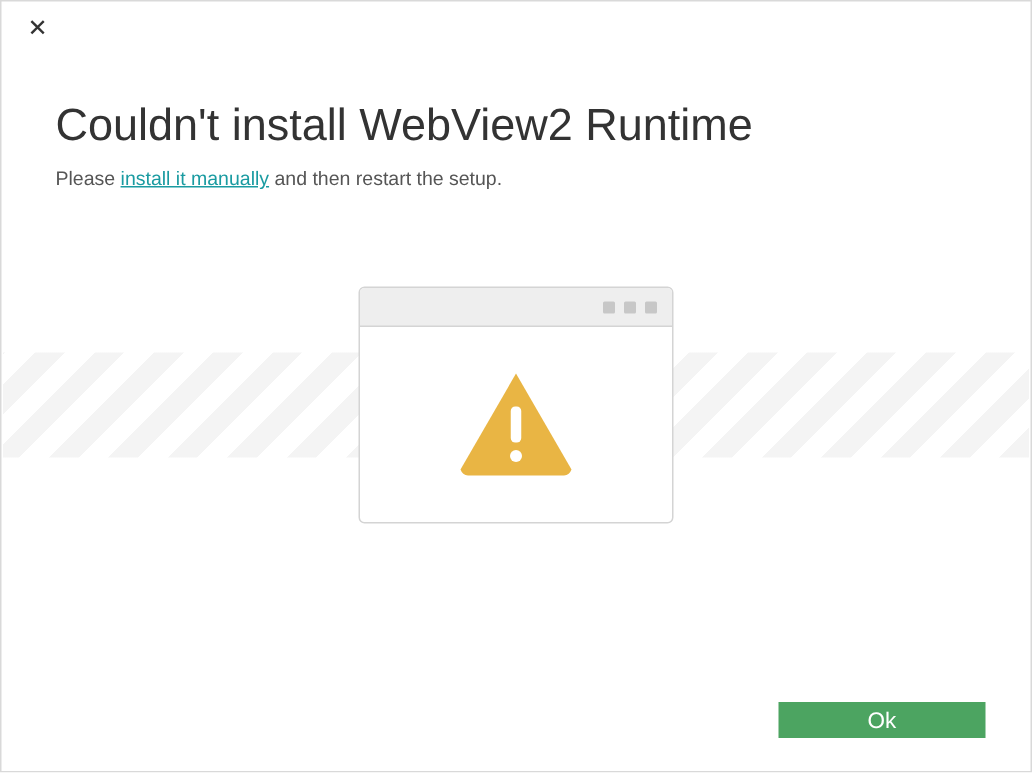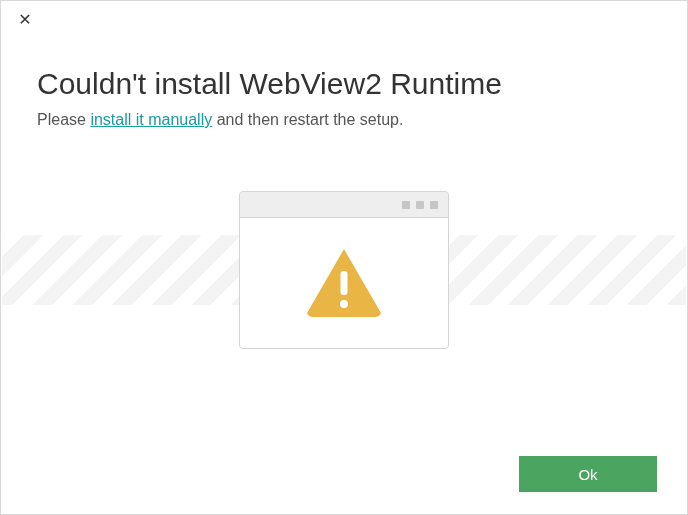--- a/index.html
+++ b/index.html
@@ -59,21 +59,21 @@
     .content {
       padding: 30px 36px 0 36px;
     }
     .heading {
       font-size: 30px;
       font-weight: 400;
       color: #333333;
       margin-bottom: 10px;
     }
     .subtext {
-      font-size: 16px;
+      font-size: 13px;
       color: #555555;
     }
     .subtext a {
       color: #1a9ba1;
       text-decoration: underline;
       cursor: pointer;
     }
     .illustration-zone {
       position: absolute;
       top: 190px;
@@ -138,21 +138,21 @@
     .footer {
       position: absolute;
       bottom: 22px;
       right: 30px;
     }
     .ok-button {
       background: #4ca461;
       color: #ffffff;
       border: none;
       width: 138px;
-      height: 36px;
+      height: 24px;
       font-size: 15px;
       cursor: pointer;
       font-family: inherit;
     }
   </style>
 </head>
 <body>
 
 <div class="window">
 

